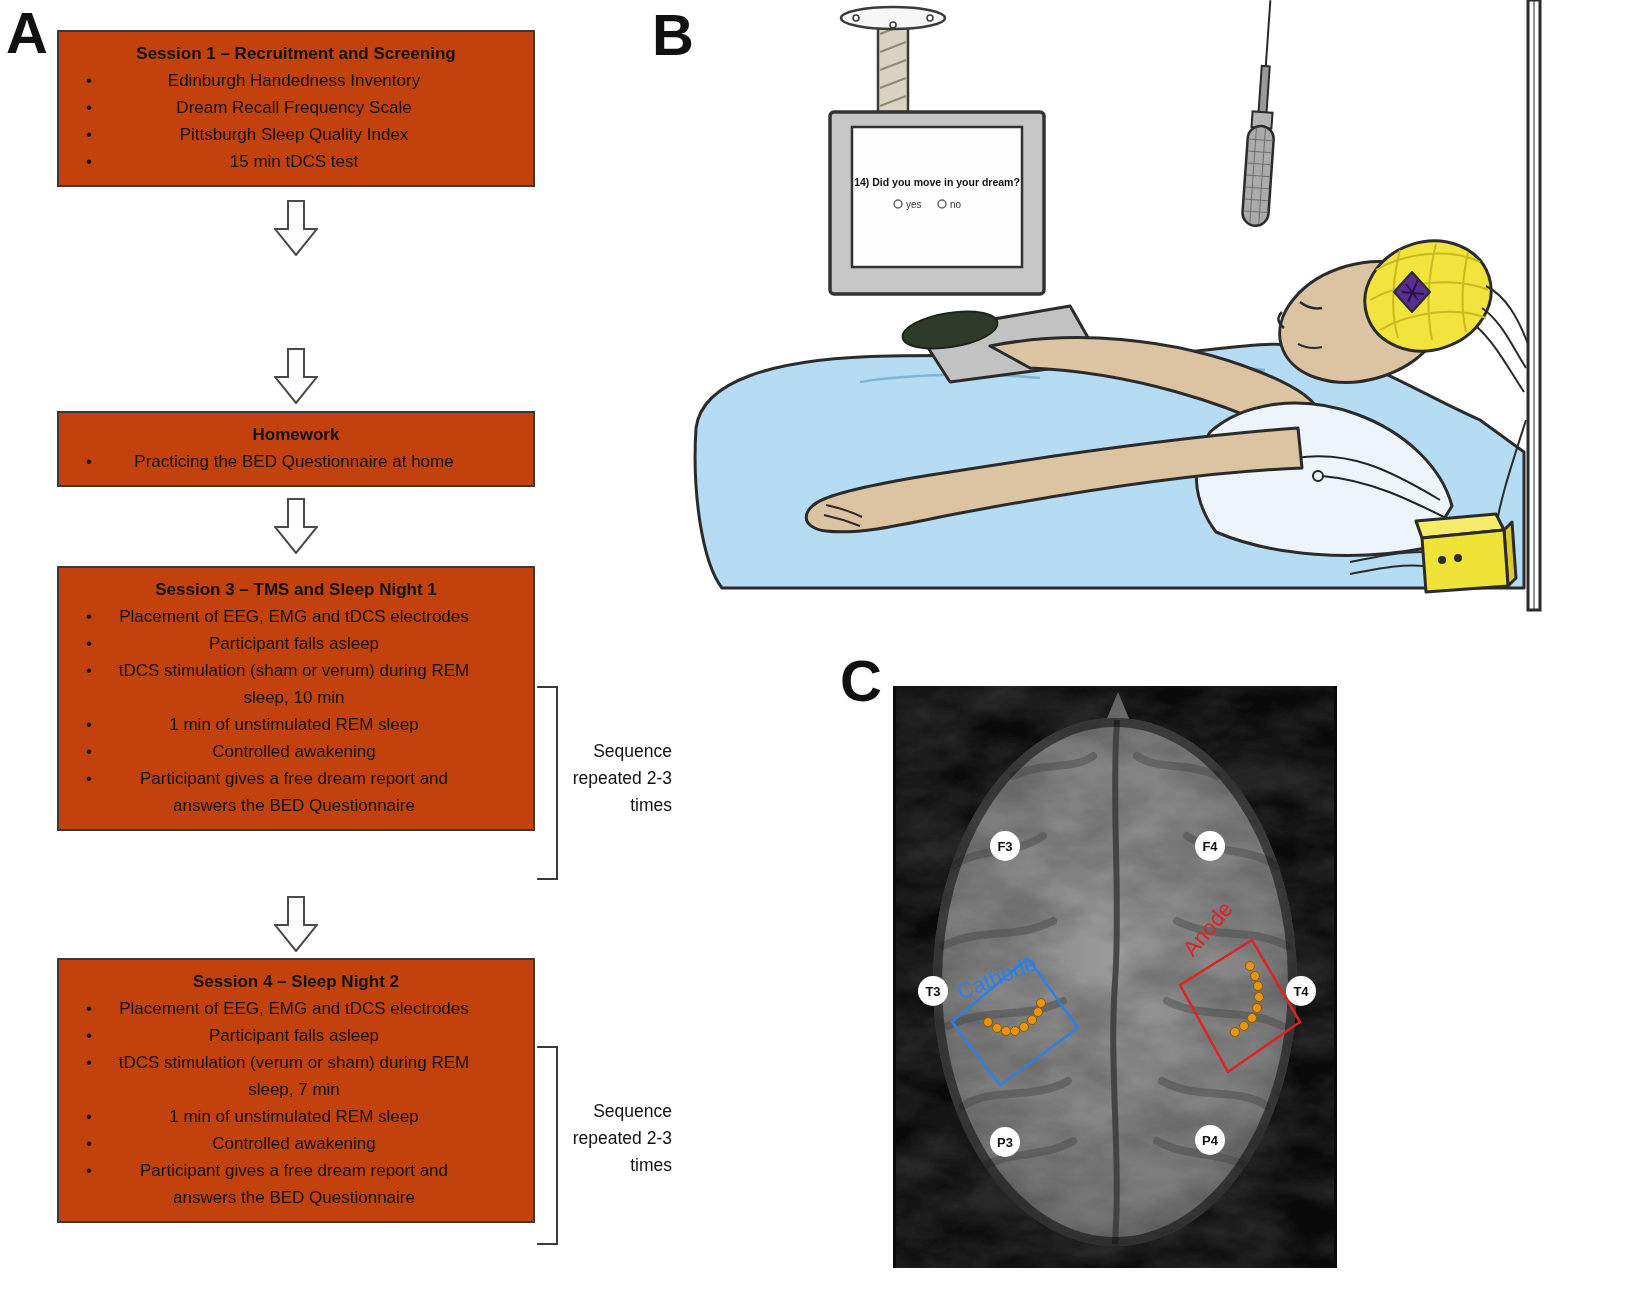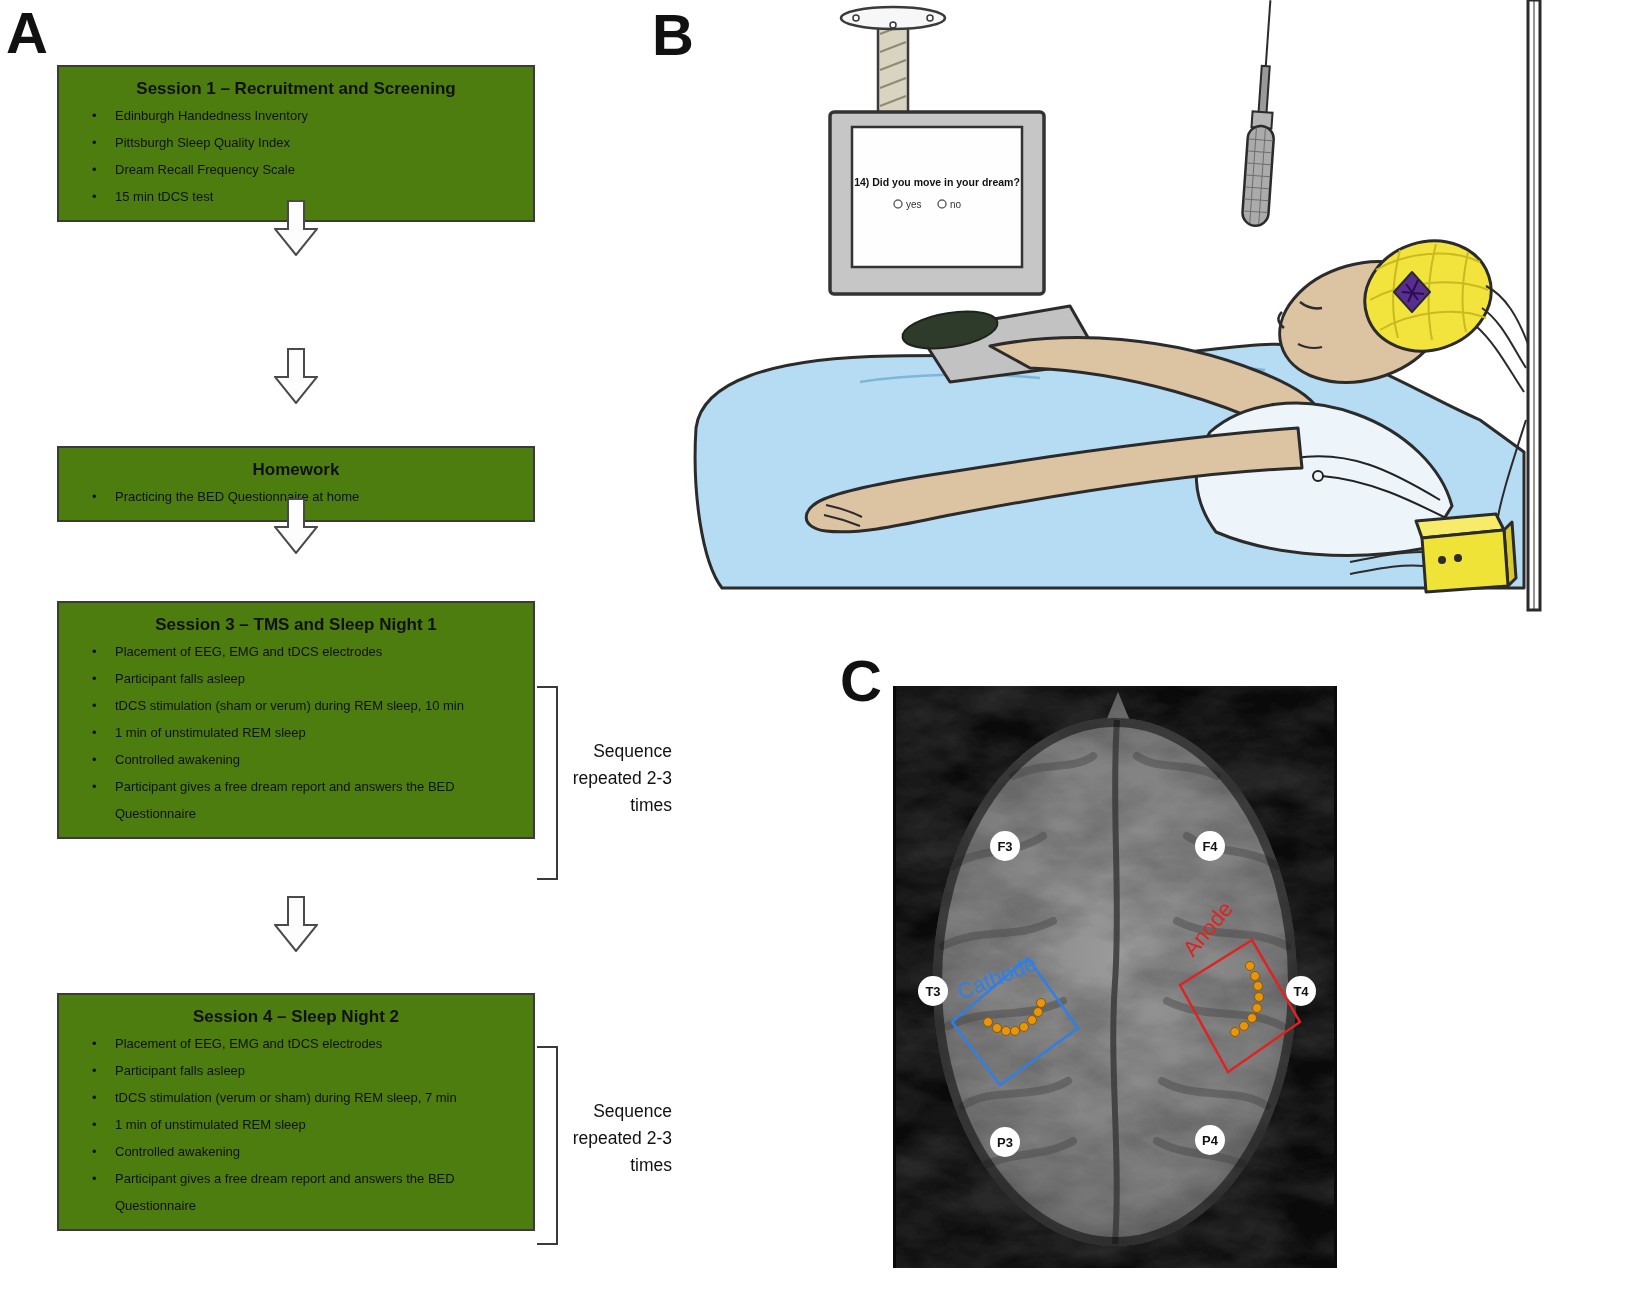--- a/index.html
+++ b/index.html
@@ -3,25 +3,25 @@
 <meta charset="utf-8">
 <style>
   html,body { margin:0; padding:0; background:#ffffff; }
   .figure { position:relative; width:1647px; height:1303px; background:#ffffff;
             font-family:"Liberation Sans",sans-serif; color:#111; overflow:hidden; }
 
   .panel-letter { position:absolute; font-size:58px; font-weight:700; line-height:1; color:#111; }
 
   
   .flow-box { position:absolute; left:57px; width:478px; box-sizing:border-box;
-              background:#4d7c0f; border:2px solid #3a3a3a; padding:8px 18px 10px;margin-top:35px; }
+              background:#c2410c; border:2px solid #3a3a3a; padding:8px 12px 10px; }
   .box-title { text-align:center; font-weight:bold; font-size:17px; line-height:27px; }
   .bullets { margin:0; padding:0; list-style:none; }
   .bullets li { position:relative; padding-left:38px; padding-right:42px;
-                font-size:13px; line-height:27px; }
+                font-size:17px; line-height:27px;text-align:center; }
   .bullets li::before { content:"•"; position:absolute; left:15px; }
 
   .flow-arrow { position:absolute; left:274px; width:44px; height:56px; }
 
   .bracket { position:absolute; left:537px; width:21px; box-sizing:border-box;
              border:2.5px solid #3a3a3a; border-left:none; }
   .side-note { position:absolute; left:568px; width:104px; font-size:17.5px; line-height:27px;text-align:right; }
 
   .panel-svg { position:absolute; }
   svg text { font-family:"Liberation Sans",sans-serif; }
@@ -36,22 +36,22 @@
 <div class="figure">
 
   <div class="panel-letter" style="left:6px; top:4px;">A</div>
   <div class="panel-letter" style="left:652px; top:6px;">B</div>
   <div class="panel-letter" style="left:840px; top:652px;">C</div>
 
   <div class="flow-box" style="top:30px;">
     <div class="box-title">Session 1 – Recruitment and Screening</div>
     <ul class="bullets">
       <li>Edinburgh Handedness Inventory</li>
+      <li>Dream Recall Frequency Scale</li>
       <li>Pittsburgh Sleep Quality Index</li>
-      <li>Dream Recall Frequency Scale</li>
       <li>15 min tDCS test</li>
     </ul>
   </div>
 
   <svg class="flow-arrow" style="top:200px;" viewBox="0 0 44 56">
     <polygon points="14,1 30,1 30,29 43,29 22,55 1,29 14,29" fill="#fdfdfd" stroke="#4a4a4a" stroke-width="2"></polygon>
   </svg>
 
 
   <svg class="flow-arrow" style="top:348px;" viewBox="0 0 44 56">

